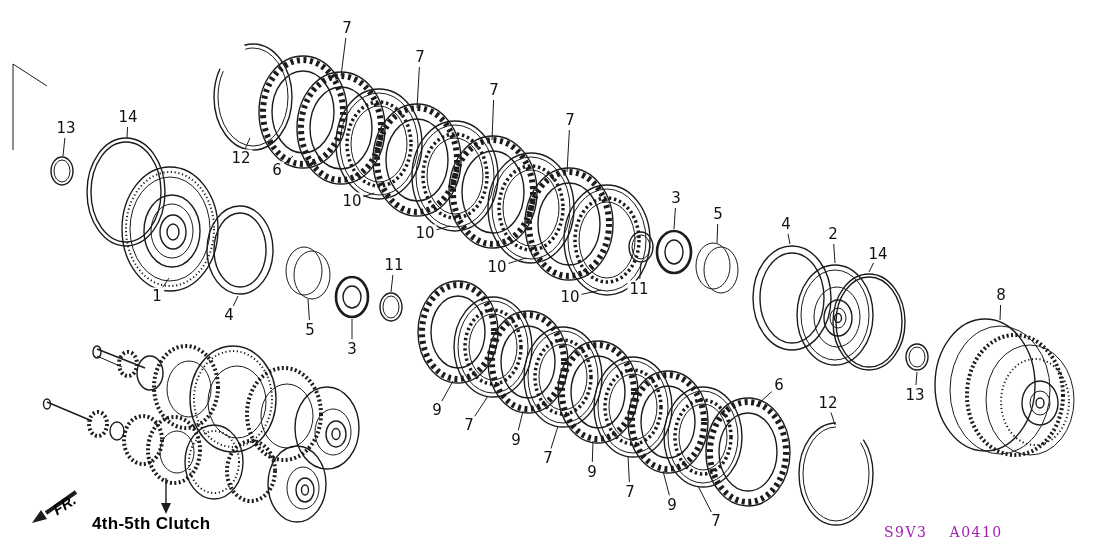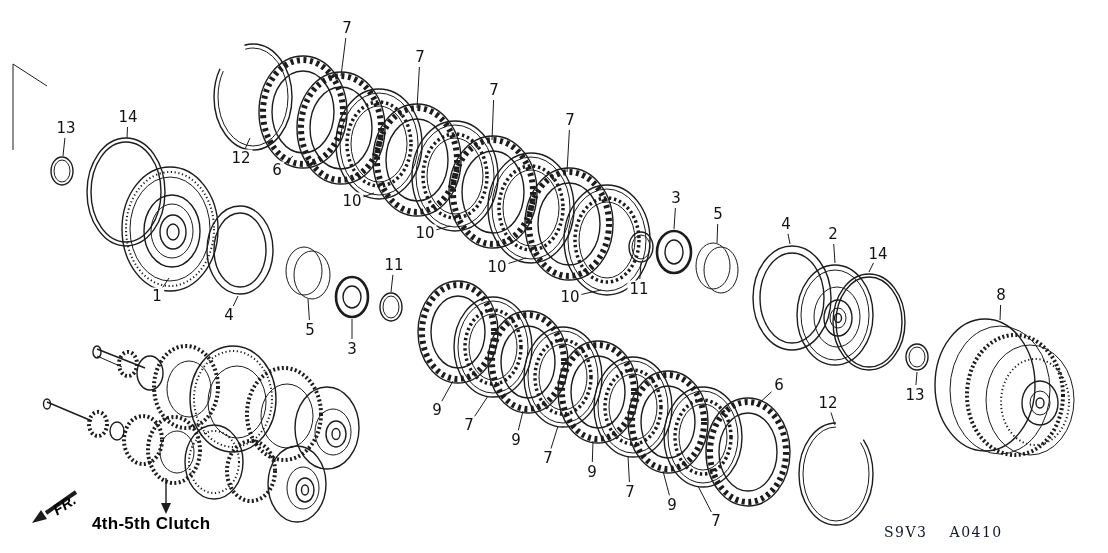--- a/index.html
+++ b/index.html
@@ -21,21 +21,21 @@
   .caption{
     position:absolute;font-weight:bold;font-size:17px;color:#000;
     font-family:"Liberation Sans", sans-serif;letter-spacing:0.3px;
   }
   .fr{
     position:absolute;font-weight:bold;font-style:italic;font-size:15px;color:#000;
     transform:rotate(-33deg);transform-origin:center;
     font-family:"Liberation Sans", sans-serif;
   }
   .codes{
-    position:absolute;display:flex;gap:22px;color:#0f172a;
+    position:absolute;display:flex;gap:22px;color:#a21caf;
     font-family:"DejaVu Serif", serif;font-size:14px;letter-spacing:1.5px;
   }
 </style>
 </head>
 <body>
 
 <div id="stage">
 
   <svg id="art" width="1108" height="553" viewBox="0 0 1108 553">
 

